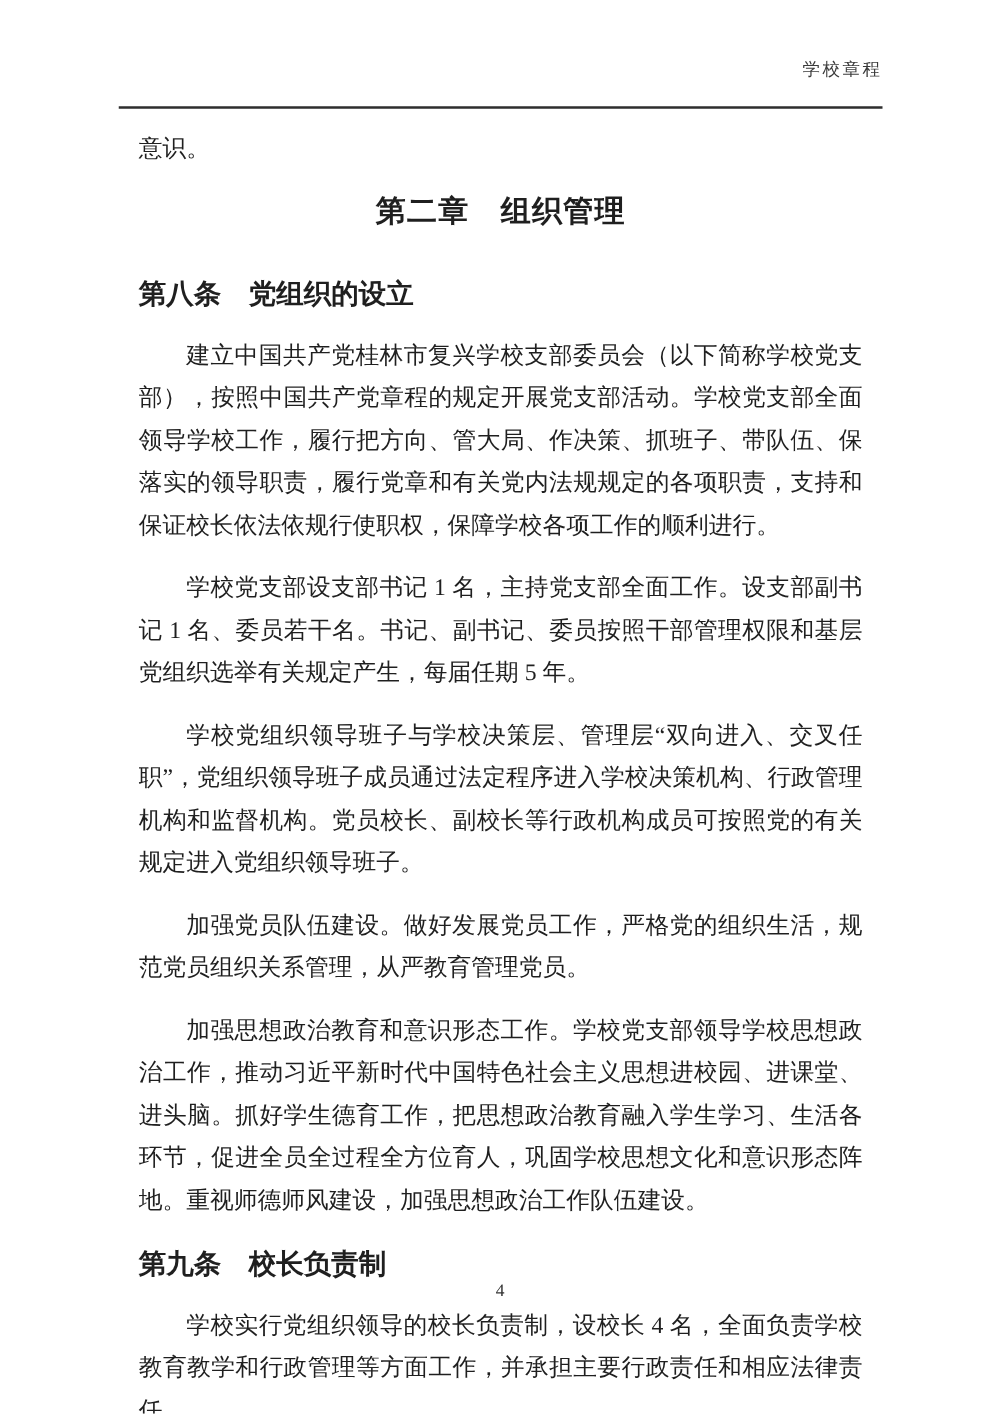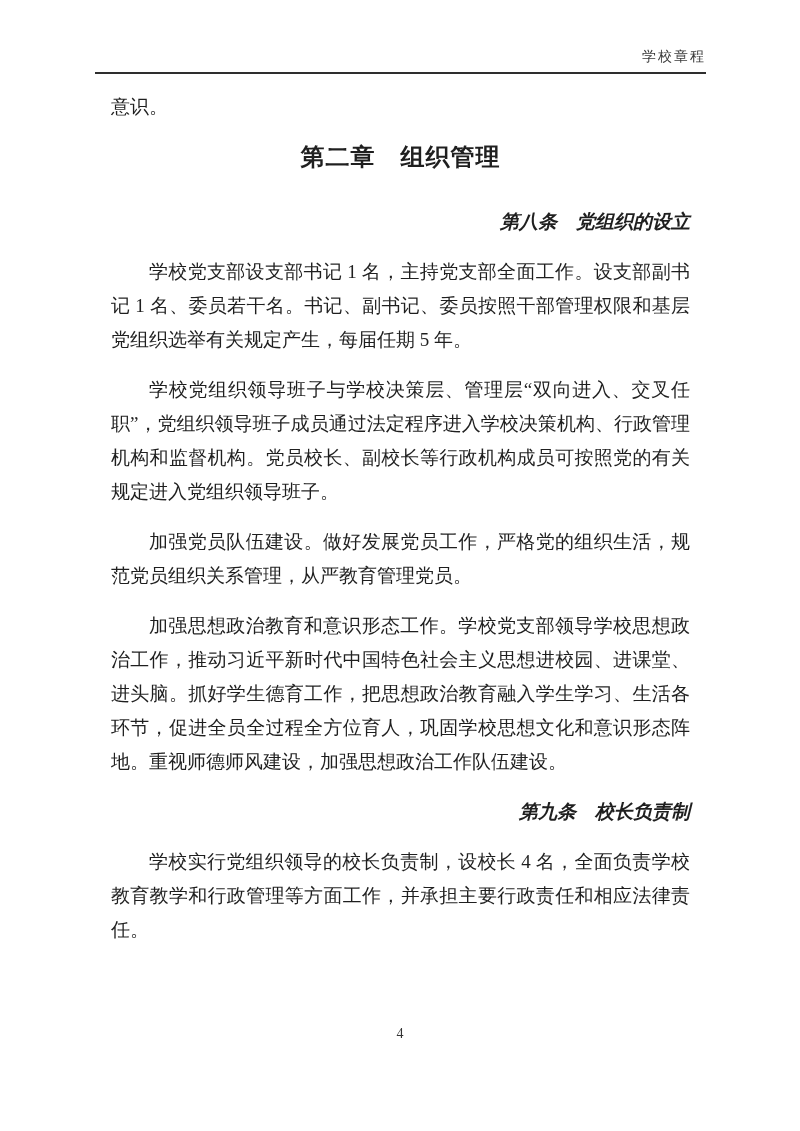--- a/index.html
+++ b/index.html
@@ -17,21 +17,21 @@
     font-family: "Liberation Serif", "DejaVu Serif", serif;
     color: #1f1f1f;
     overflow: hidden;
   }
   .page-header {
     text-align: right;
     font-size: 14px;
     line-height: 18px;
     color: #3a3a3a;
     letter-spacing: 2px;
-    padding-bottom: 6px;
+    padding-bottom: 19px;
     border-bottom: 2px solid #2e2e2e;
   }
   .doc-body {
     font-size: 19px;
     line-height: 34px;
     text-align: justify;
   }
   .doc-body p, .doc-body h1, .doc-body h2 {
     margin: 16px;
   }
@@ -40,25 +40,24 @@
   }
   .chapter-heading {
     margin-top: 30px;
     text-align: center;
     font-size: 24px;
     font-weight: bold;
     line-height: 34px;
     letter-spacing: 1px;
   }
   .article-heading {
-    font-size: 19px;
+    font-size: 22px;
     font-weight: bold;
     line-height: 34px;
-    text-align: right;
-    font-style: italic;
+    text-align: left;
   }
   .article-heading.first {
     margin-top: 31px;
   }
   .para {
     text-indent: 2em;
   }
   .page-footer {
     position: absolute;
     left: 0;
@@ -79,20 +78,21 @@
   </div>
 
   <div class="doc-body">
 
     <p class="carryover">意识。</p>
 
     <h1 class="chapter-heading">第二章　组织管理</h1>
 
     <h2 class="article-heading first">第八条　党组织的设立</h2>
 
+    <p class="para">建立中国共产党桂林市复兴学校支部委员会（以下简称学校党支部），按照中国共产党章程的规定开展党支部活动。学校党支部全面领导学校工作，履行把方向、管大局、作决策、抓班子、带队伍、保落实的领导职责，履行党章和有关党内法规规定的各项职责，支持和保证校长依法依规行使职权，保障学校各项工作的顺利进行。</p>
 
     <p class="para">学校党支部设支部书记 1 名，主持党支部全面工作。设支部副书记 1 名、委员若干名。书记、副书记、委员按照干部管理权限和基层党组织选举有关规定产生，每届任期 5 年。</p>
 
     <p class="para">学校党组织领导班子与学校决策层、管理层“双向进入、交叉任职”，党组织领导班子成员通过法定程序进入学校决策机构、行政管理机构和监督机构。党员校长、副校长等行政机构成员可按照党的有关规定进入党组织领导班子。</p>
 
     <p class="para">加强党员队伍建设。做好发展党员工作，严格党的组织生活，规范党员组织关系管理，从严教育管理党员。</p>
 
     <p class="para">加强思想政治教育和意识形态工作。学校党支部领导学校思想政治工作，推动习近平新时代中国特色社会主义思想进校园、进课堂、进头脑。抓好学生德育工作，把思想政治教育融入学生学习、生活各环节，促进全员全过程全方位育人，巩固学校思想文化和意识形态阵地。重视师德师风建设，加强思想政治工作队伍建设。</p>
 
     <h2 class="article-heading">第九条　校长负责制</h2>

